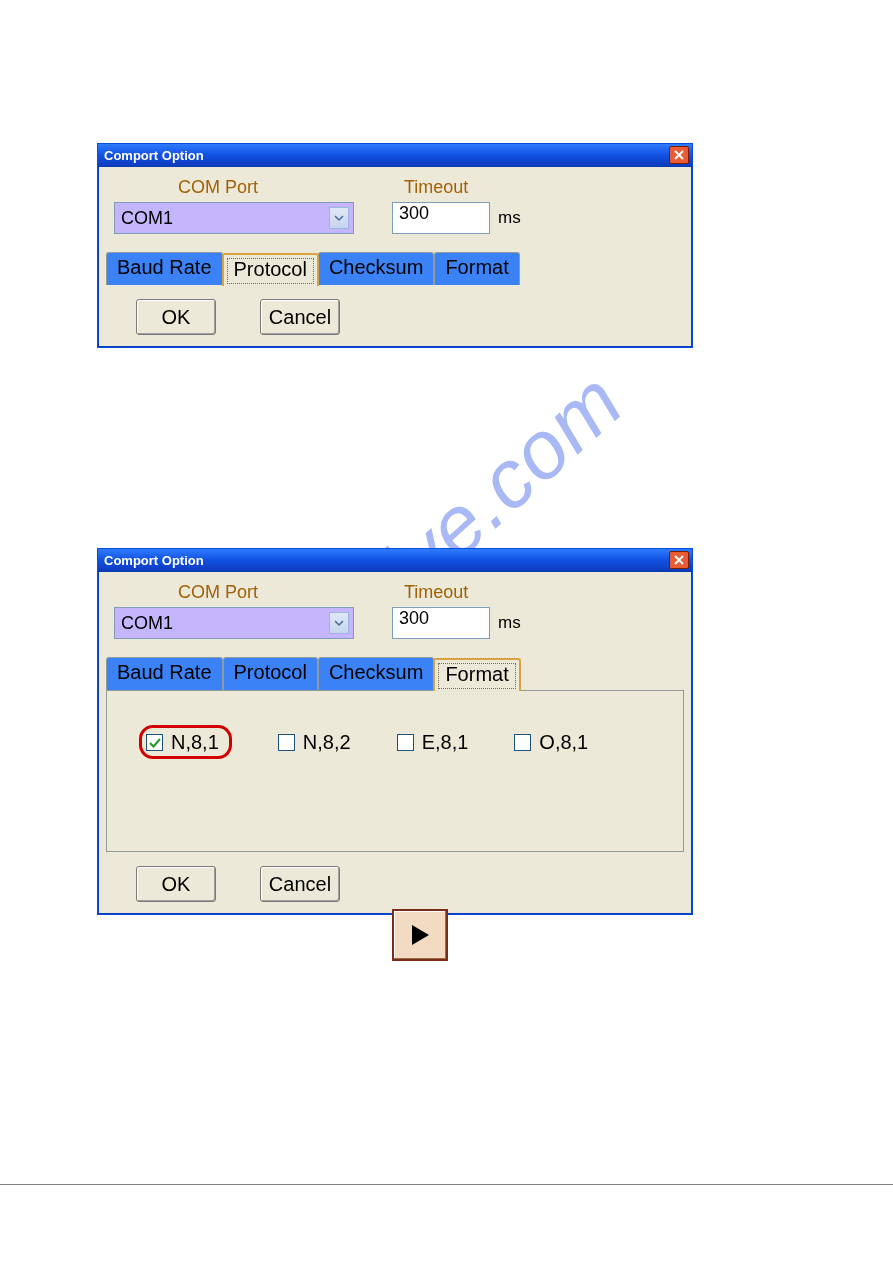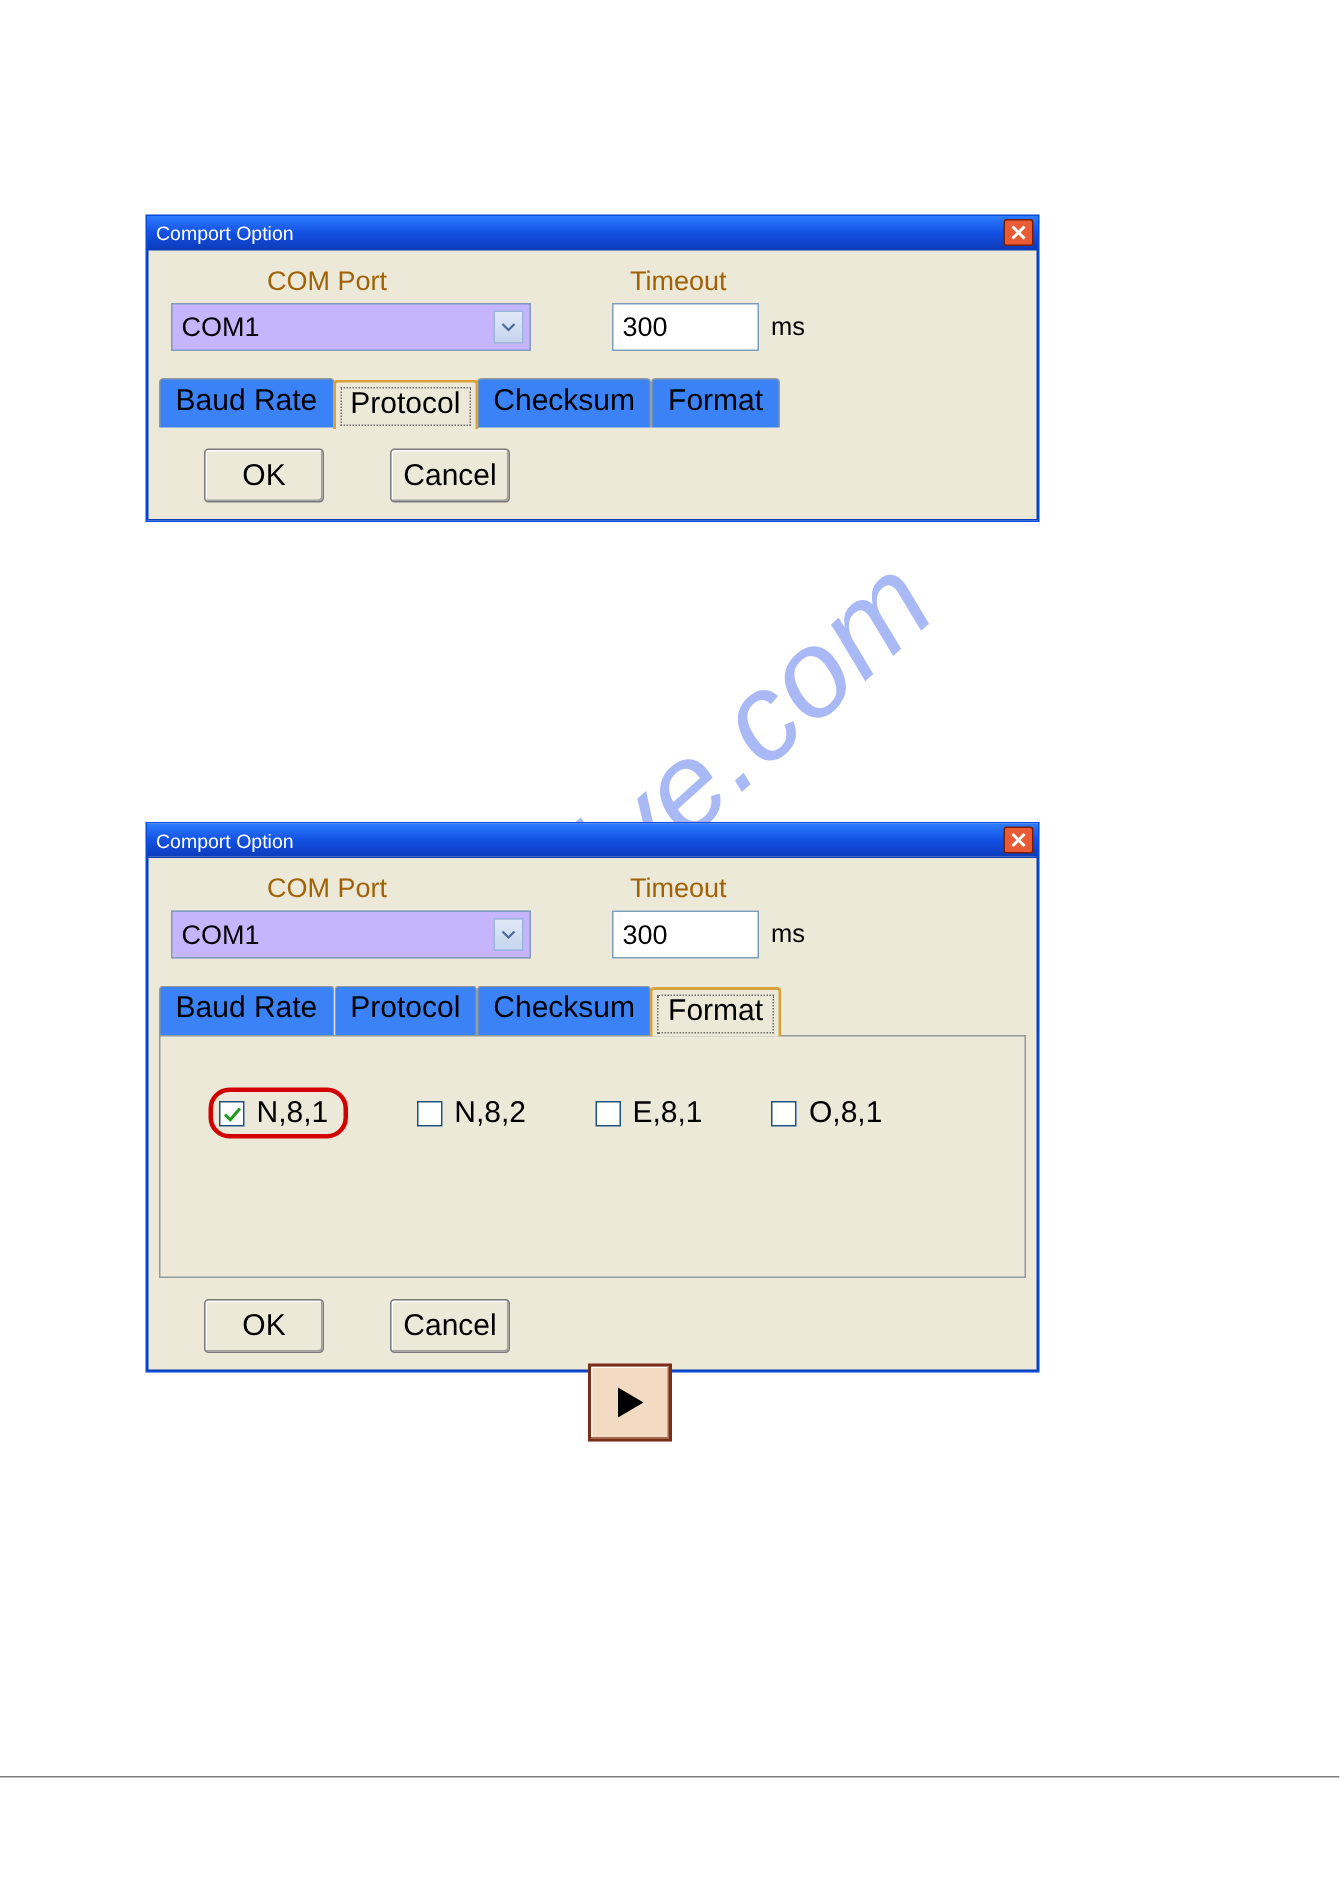--- a/index.html
+++ b/index.html
@@ -1,29 +1,29 @@
 <!DOCTYPE html>
 <html><head>
 <meta charset="utf-8">
 <style>
 html,body{margin:0;padding:0;background:#fff;font-family:Tahoma,Arial,sans-serif;font-size:14px;}
 .page{width:893px;height:1263px;position:relative;}
 .dlg{position:absolute;border:1px solid #084ddf;background:#ece9d8;box-shadow:0 0 0 1px #0a3db6 inset;}
-.titlebar{height:22px;background:linear-gradient(to bottom,#2e7cff 0%,#1251e3 50%,#0d3bbc 100%);color:#fff;font-weight:normal;font-size:13px;display:flex;align-items:center;justify-content:space-between;padding:0 3px 0 6px;border-bottom:1px solid #053db0;}
+.titlebar{height:22px;background:linear-gradient(to bottom,#2e7cff 0%,#1251e3 50%,#0d3bbc 100%);color:#fff;font-weight:bold;font-size:13px;display:flex;align-items:center;justify-content:space-between;padding:0 3px 0 6px;border-bottom:1px solid #053db0;}
 .closebtn{width:18px;height:16px;background:#e85b35;border:1px solid #7a1c00;border-radius:2px;display:flex;align-items:center;justify-content:center;}
 .closebtn svg{width:10px;height:10px;}
 .body{padding:10px 8px 12px 8px;}
 .row1{display:flex;gap:0;align-items:flex-end;}
 .lab{font-size:18px;color:#a16207;margin-bottom:4px;}
 .colA{margin-left:8px;width:270px;}
-.colB{margin-left:24px;width:160px;}
+.colB{margin-left:8px;width:160px;}
 .select{width:228px;height:30px;border:1px solid #7f9db9;background:#c4b5fd;display:flex;align-items:center;justify-content:space-between;padding:0 4px 0 6px;font-size:18px;}
 .select .arrow{width:18px;height:20px;background:linear-gradient(#dfe8f6,#c6d5ee);border:1px solid #9bb6dd;display:flex;align-items:center;justify-content:center;}
 .select .arrow svg{width:10px;height:10px;}
-.textbox{width:84px;height:30px;border:1px solid #7f9db9;background:#fff;font-size:18px;padding:0 6px;display:flex;align-items:center;}
+.textbox{width:84px;height:30px;border:1px solid #7f9db9;background:#fff;font-size:18px;padding:0 6px;display:flex;align-items:flex-start;}
 .ms{font-size:17px;margin-left:8px;}
 .tabset{margin-top:18px;}
 .tabs{display:flex;position:relative;z-index:2;}
 .tab{padding:3px 10px 5px 10px;font-size:20px;color:#000;border:1px solid #919b9c;border-bottom:none;background:#3b82f6;margin-right:0;position:relative;border-radius:3px 3px 0 0;}
 .tab.active{border:2px solid #d8a33c;border-bottom:none;background:#ece9d8;top:1px;margin-left:-1px;margin-right:-1px;z-index:3;}
 .tab.active.dotted::after{content:"";position:absolute;inset:3px 3px 2px 3px;border:1px dotted #6b6b6b;pointer-events:none;}
 .tabpane{border:1px solid #919b9c;padding:26px 20px 42px 20px;min-height:78px;background:#ece9d8;}
 .cbrow{display:flex;gap:54px;align-items:center;}
 .cb{display:flex;align-items:center;gap:8px;font-size:20px;}
 .cbox{width:15px;height:15px;border:1px solid #1c5180;background:#fff;display:flex;align-items:center;justify-content:center;}

